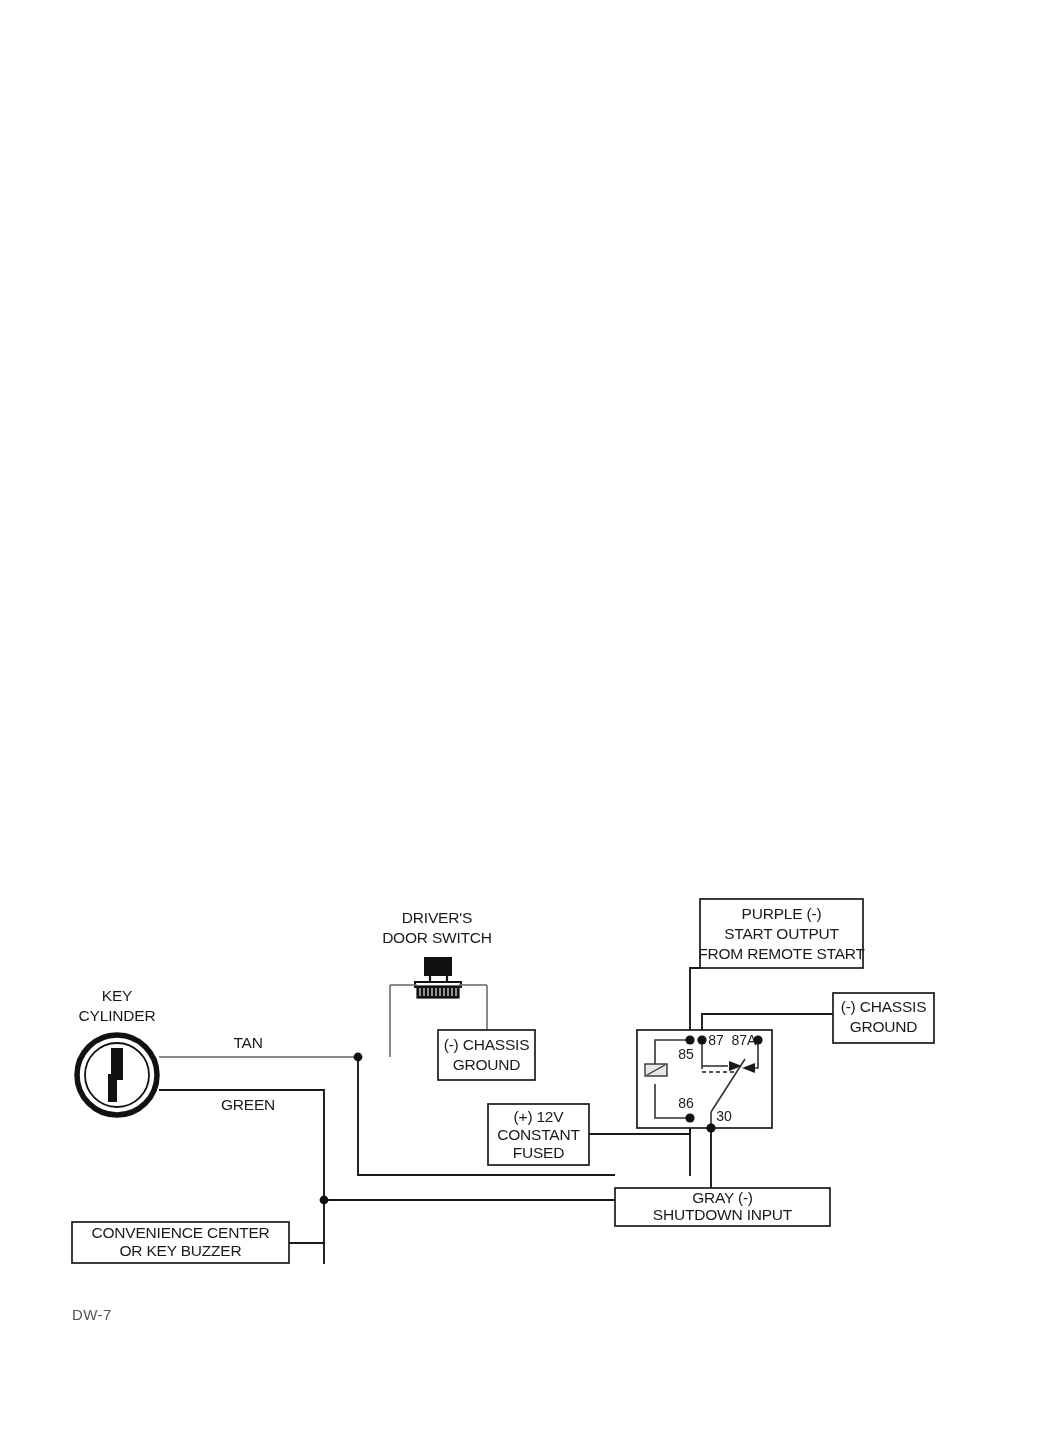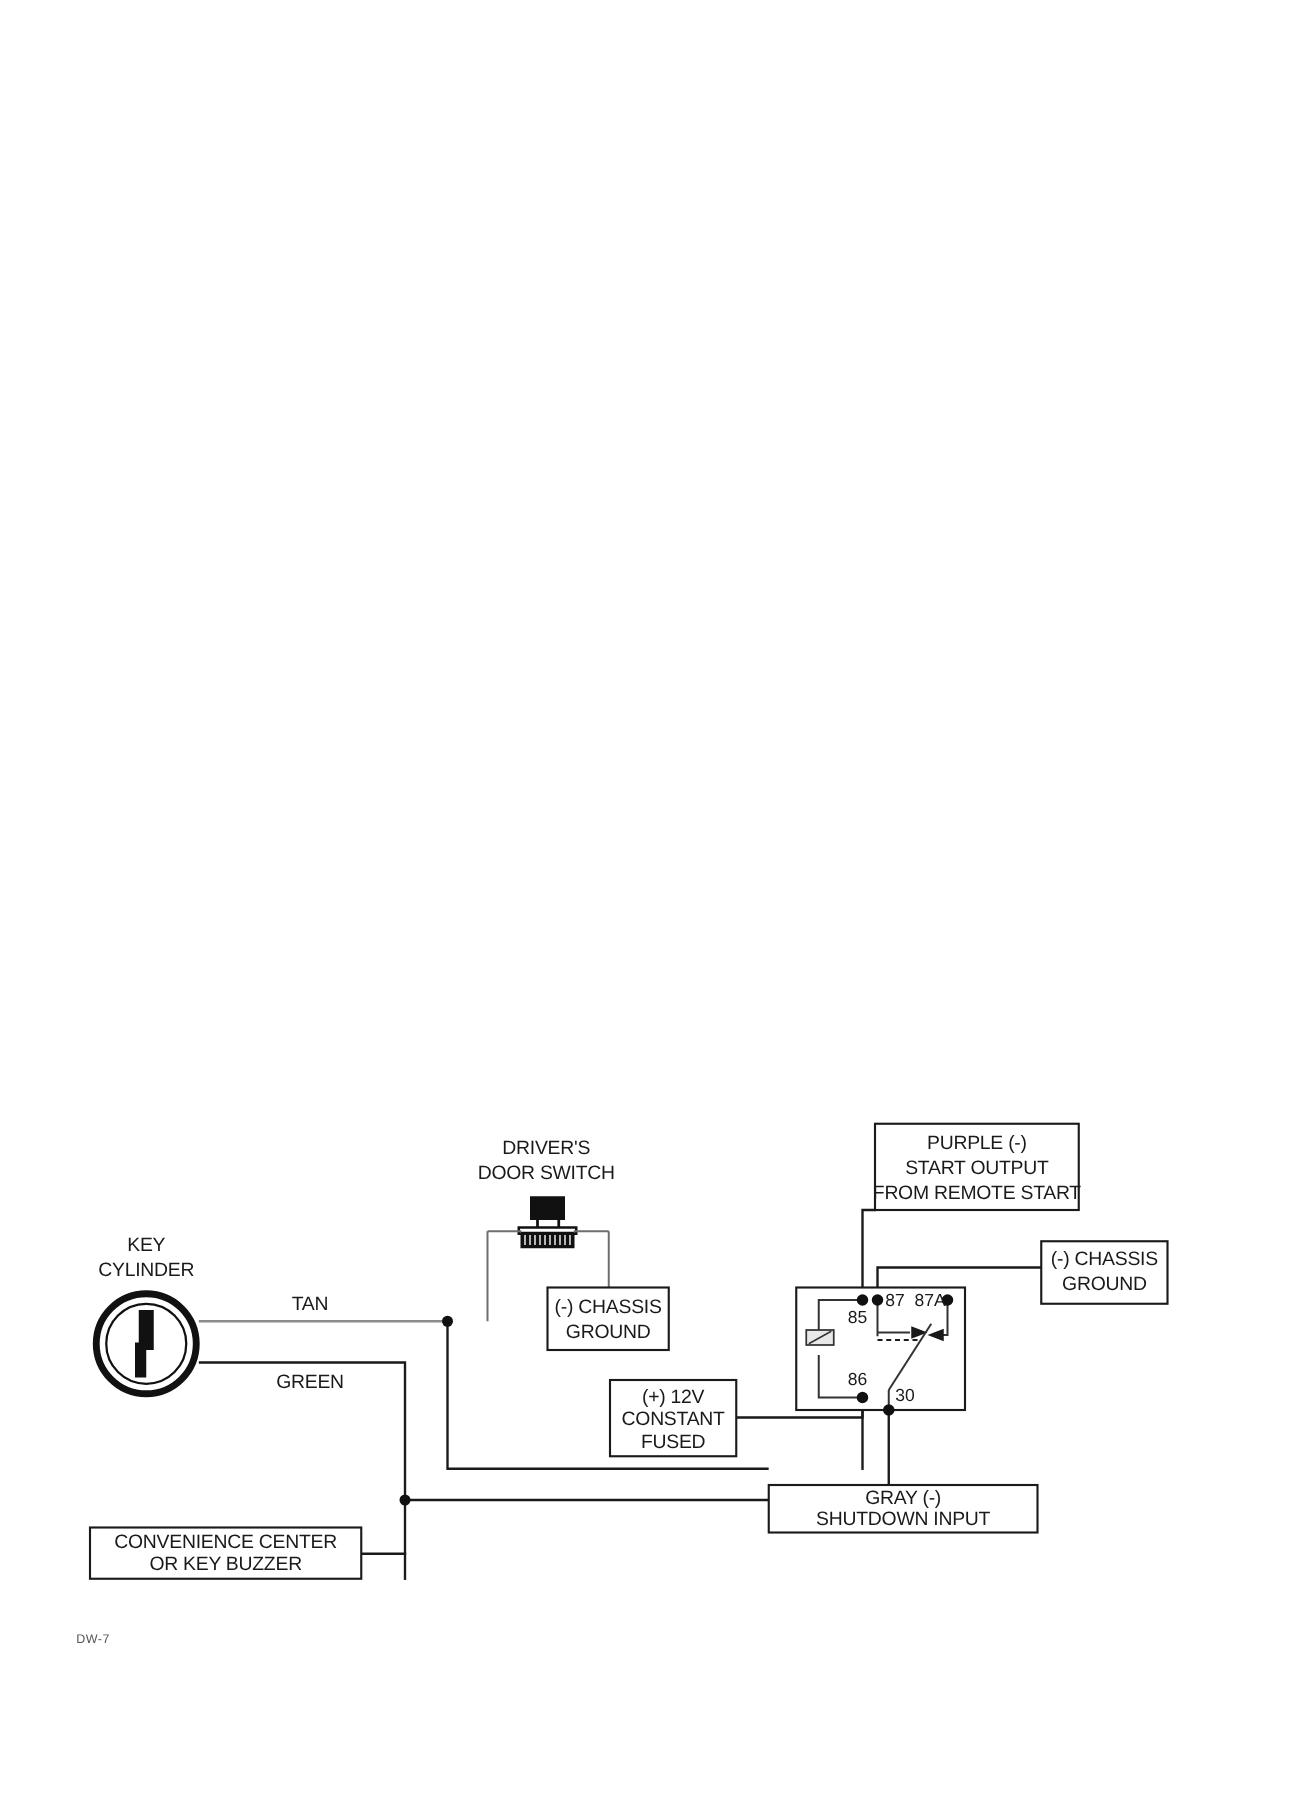--- a/index.html
+++ b/index.html
@@ -81,24 +81,24 @@
   }
   .dashed-line {
     stroke: #1a1a1a;
     stroke-width: 1.6;
     stroke-dasharray: 4 3;
     fill: none;
   }
   .arrow-fill { fill: #1a1a1a; }
   .page-marker {
     position: absolute;
-    left: 61px;
+    left: 72px;
     top: 1306px;
     font-family: "Liberation Sans", sans-serif;
-    font-size: 10px;
+    font-size: 15px;
     color: #555555;
     letter-spacing: 0.4px;
   }
   .key-outer {
     fill: #ffffff;
     stroke: #111111;
     stroke-width: 5.5;
   }
   .key-inner {
     fill: #ffffff;

